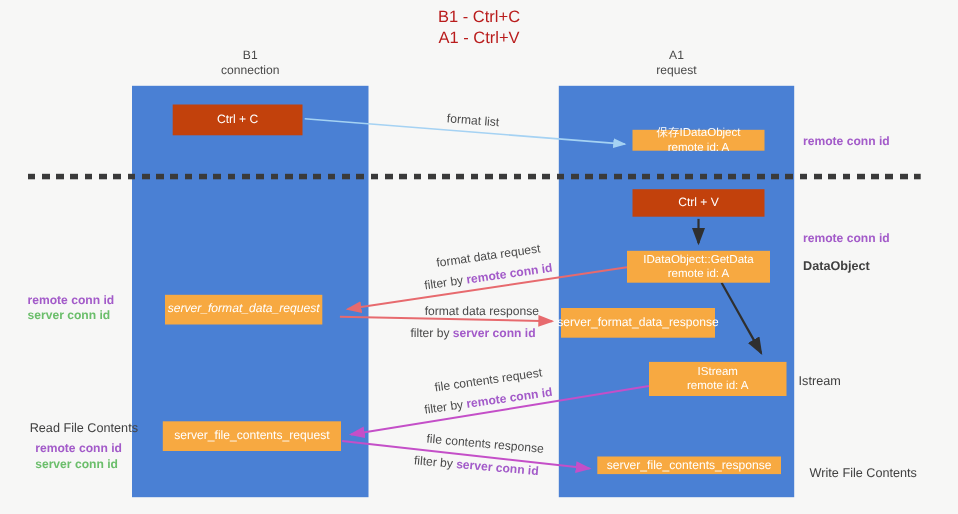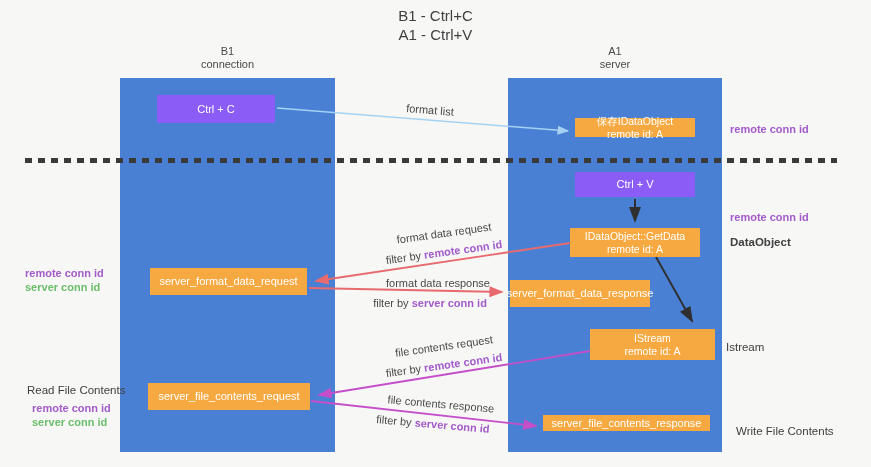--- a/index.html
+++ b/index.html
@@ -4,21 +4,21 @@
 <style>
   * { margin: 0; padding: 0; box-sizing: border-box; }
   body { background: #f7f7f6; font-family: "Liberation Sans", sans-serif; }
   .canvas {
     position: relative; width: 871px; height: 467px;
     background: #f7f7f6; overflow: hidden;
     -webkit-font-smoothing: antialiased;
   }
   .title {
     position: absolute; left: 0; top: 6px; width: 871px;
-    text-align: center; font-size: 15px; line-height: 19px; color: #404040;
+    text-align: center; font-size: 15px; line-height: 19px; color: #b91c1c;
   }
   .lane-header {
     position: absolute; top: 45px; text-align: center;
     font-size: 11px; line-height: 13px; color: #4a4a4a;
   }
   .lane-header.left { left: 120px; width: 215px; }
   .lane-header.right { left: 508px; width: 214px; }
   .lane {
     position: absolute; top: 78px; height: 374px; background: #4a80d4;
   }
@@ -27,21 +27,21 @@
   .dashed-line {
     position: absolute; left: 25px; top: 158px; width: 812px; height: 5px;
     background: repeating-linear-gradient(90deg, #3a3a3a 0 7px, transparent 7px 13px);
   }
   svg.arrows { position: absolute; left: 0; top: 0; pointer-events: none; }
   .node {
     position: absolute; display: flex; flex-direction: column;
     align-items: center; justify-content: center;
     color: #ffffff; font-size: 11px; line-height: 13px; text-align: center;
   }
-  .node.green { background: #8b5cf6; }
+  .node.green { background: #c2410c; }
   .node.orange { background: #f7a941; }
   .node .l2 { font-size: 10.5px; }
   .flow-label {
     position: absolute; white-space: nowrap;
     font-size: 11px; color: #4a4a4a;
   }
   .ann { position: absolute; white-space: nowrap; font-size: 11px; }
   .ann.plain { color: #404040; font-size: 11.5px; }
   .ann .purple, .flow-label .purple { color: #a35bc9; font-weight: bold; }
   .ann .green-t { color: #6bbe6b; font-weight: bold; }
@@ -56,21 +56,21 @@
     <div>B1 - Ctrl+C</div>
     <div>A1 - Ctrl+V</div>
   </div>
 
   <div class="lane-header left">
     <div>B1</div>
     <div>connection</div>
   </div>
   <div class="lane-header right">
     <div>A1</div>
-    <div>server</div>
+    <div>request</div>
   </div>
 
   <div class="lane left"></div>
   <div class="lane right"></div>
 
   <div class="dashed-line"></div>
 
   <svg class="arrows" width="871" height="467" viewBox="0 0 871 467">
     <defs>
       <marker id="m-blue" markerWidth="9" markerHeight="7" refX="7" refY="3" orient="auto">
@@ -106,21 +106,21 @@
 
   <div class="node green" style="left:575px; top:172px; width:120px; height:25px;">
     <span>Ctrl + V</span>
   </div>
 
   <div class="node orange" style="left:570px; top:228px; width:130px; height:29px;">
     <span class="l2">IDataObject::GetData</span>
     <span class="l2">remote id: A</span>
   </div>
 
-  <div class="node orange" style="left:150px; top:268px; width:157px; height:27px;">
+  <div class="node orange" style="left:150px; top:268px; width:143px; height:27px;font-style:italic;">
     <span>server_format_data_request</span>
   </div>
 
   <div class="node orange" style="left:510px; top:280px; width:140px; height:27px;">
     <span>server_format_data_response</span>
   </div>
 
   <div class="node orange" style="left:590px; top:329px; width:125px; height:31px;">
     <span class="l2">IStream</span>
     <span class="l2">remote id: A</span>

